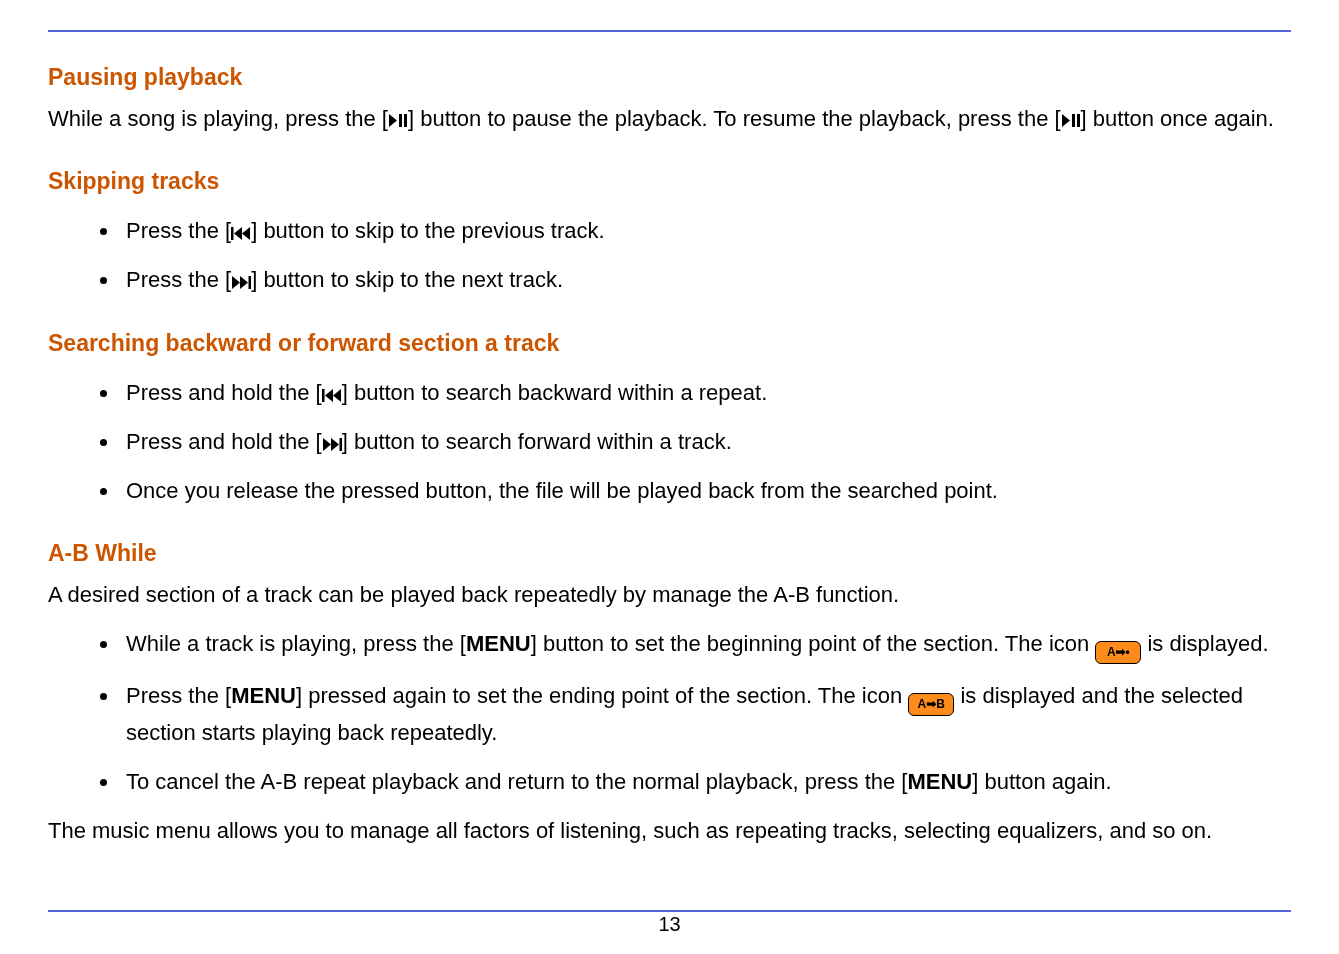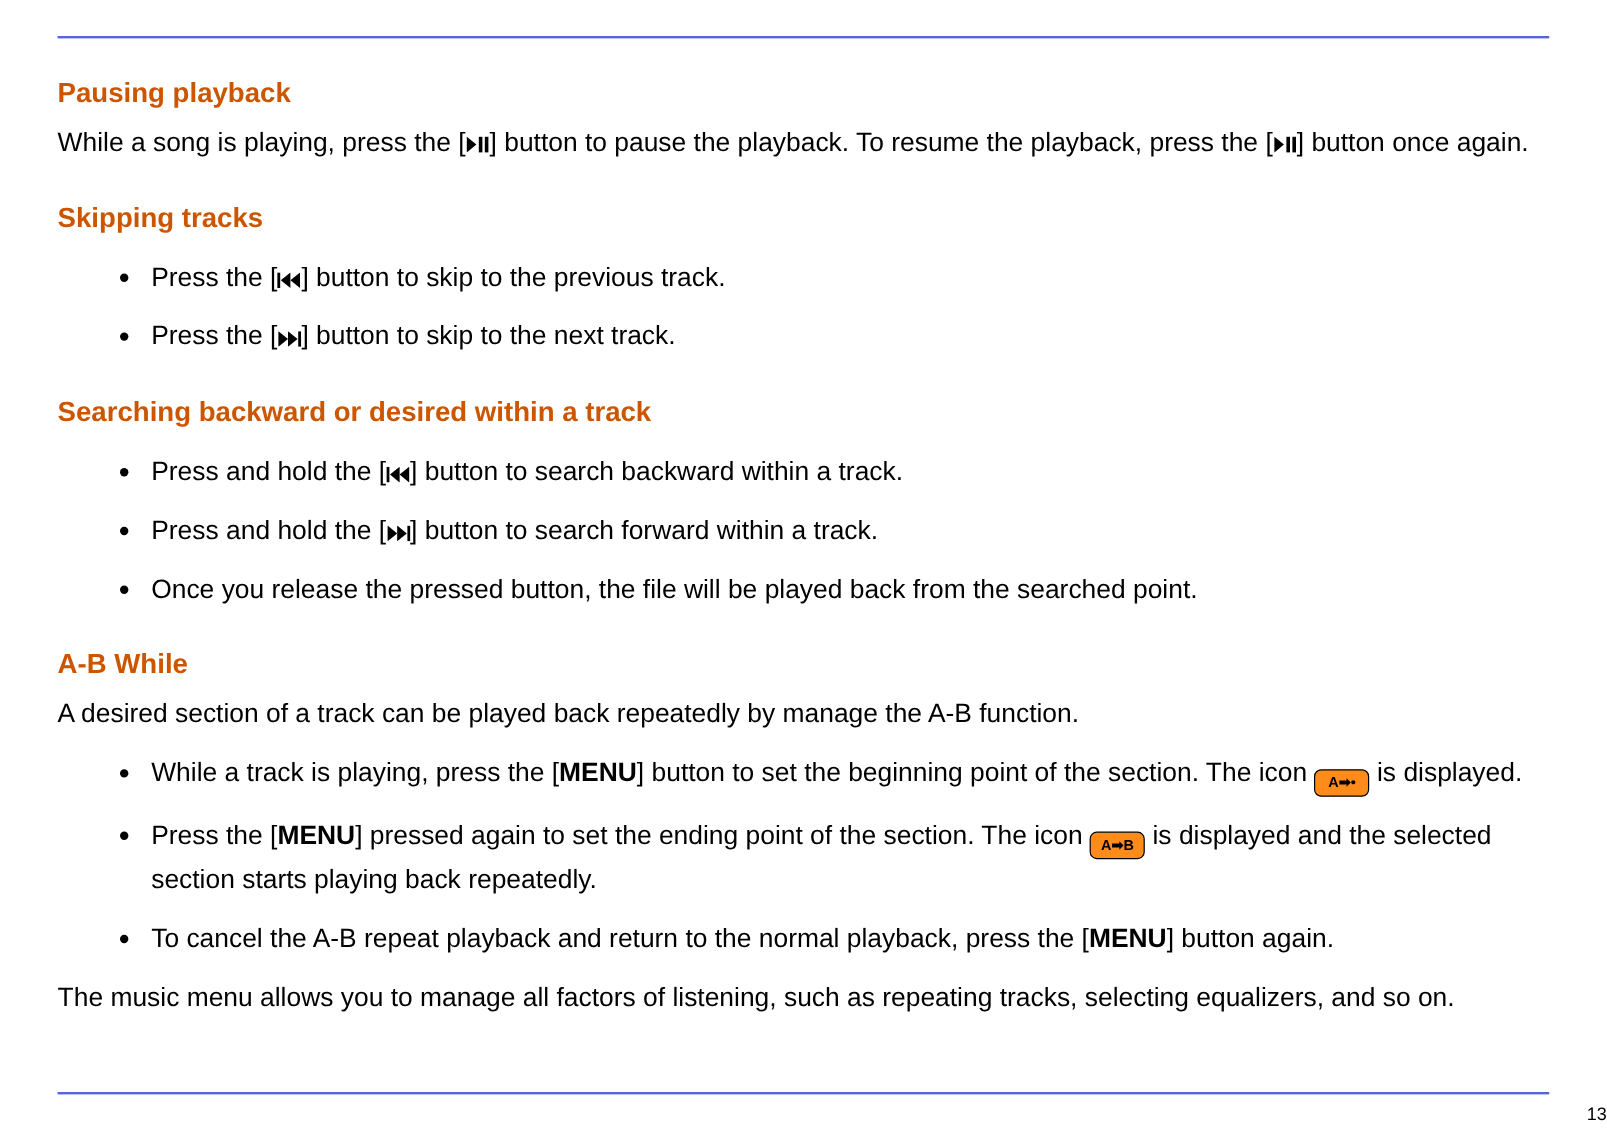--- a/index.html
+++ b/index.html
@@ -5,21 +5,21 @@
 body{margin:0;background:#fff;font-family:Arial,Helvetica,sans-serif;color:#000;font-size:22px;line-height:1.55}
 .page{width:1339px;height:954px;box-sizing:border-box;padding:30px 48px 32px 48px;position:relative}
 .rule{border-top:2.5px solid #5566d6;margin:0 0 18px 0}
 .sechead{color:#cc5500;font-weight:700;font-size:23px;margin-top:28px;margin-bottom:6px}
 p{margin:6px 0}
 ul{margin:4px 0 4px 0;padding-left:72px}
 li{padding-left:6px;margin:15px 0}
 .icon{display:inline-block;vertical-align:-2px}
 .icon svg{display:block}
 .badge{display:inline-block;vertical-align:-5px;width:44px;height:21px;border-radius:6px;background:#ff8c1a;border:1.5px solid #000;position:relative;font-size:12px;font-weight:700;color:#000;text-align:center;line-height:21px;font-family:Arial,Helvetica,sans-serif}
-.pagenum{position:absolute;bottom:14px;left:0;width:100%;text-align:right;font-size:15px}
+.pagenum{position:absolute;bottom:14px;left:0;width:100%;text-align:center;font-size:20px}
 .rule-bottom{position:absolute;left:48px;right:48px;bottom:42px;border-top:2.5px solid #5566d6}
 .orange{color:#000000;font-weight:700}
 </style>
 </head>
 <body>
 
 <div class="page">
   <div class="rule"></div>
 
   <div class="sechead">Pausing playback</div>
@@ -46,28 +46,28 @@
     </li>
     <li>
       <span>Press the [</span><span class="icon"><svg width="20" height="13" viewBox="0 0 20 13">
             <polygon points="1,0 9,6.5 1,13" fill="#000"></polygon>
             <polygon points="9,0 17,6.5 9,13" fill="#000"></polygon>
             <rect x="17.5" y="0" width="2.5" height="13" fill="#000"></rect>
           </svg></span><span>] button to skip to the next track.</span>
     </li>
   </ul>
 
-  <div class="sechead">Searching backward or desired within a track</div>
+  <div class="sechead">Searching backward or forward section a track</div>
   <ul>
     <li>
       <span>Press and hold the [</span><span class="icon"><svg width="20" height="13" viewBox="0 0 20 13">
             <rect x="0" y="0" width="2.5" height="13" fill="#000"></rect>
             <polygon points="11,0 3,6.5 11,13" fill="#000"></polygon>
             <polygon points="19,0 11,6.5 19,13" fill="#000"></polygon>
-          </svg></span><span>] button to search backward within a track.</span>
+          </svg></span><span>] button to search backward within a repeat.</span>
     </li>
     <li>
       <span>Press and hold the [</span><span class="icon"><svg width="20" height="13" viewBox="0 0 20 13">
             <polygon points="1,0 9,6.5 1,13" fill="#000"></polygon>
             <polygon points="9,0 17,6.5 9,13" fill="#000"></polygon>
             <rect x="17.5" y="0" width="2.5" height="13" fill="#000"></rect>
           </svg></span><span>] button to search forward within a track.</span>
     </li>
     <li>
       <span>Once you release the pressed button, the file will be played back from the searched point.</span>

